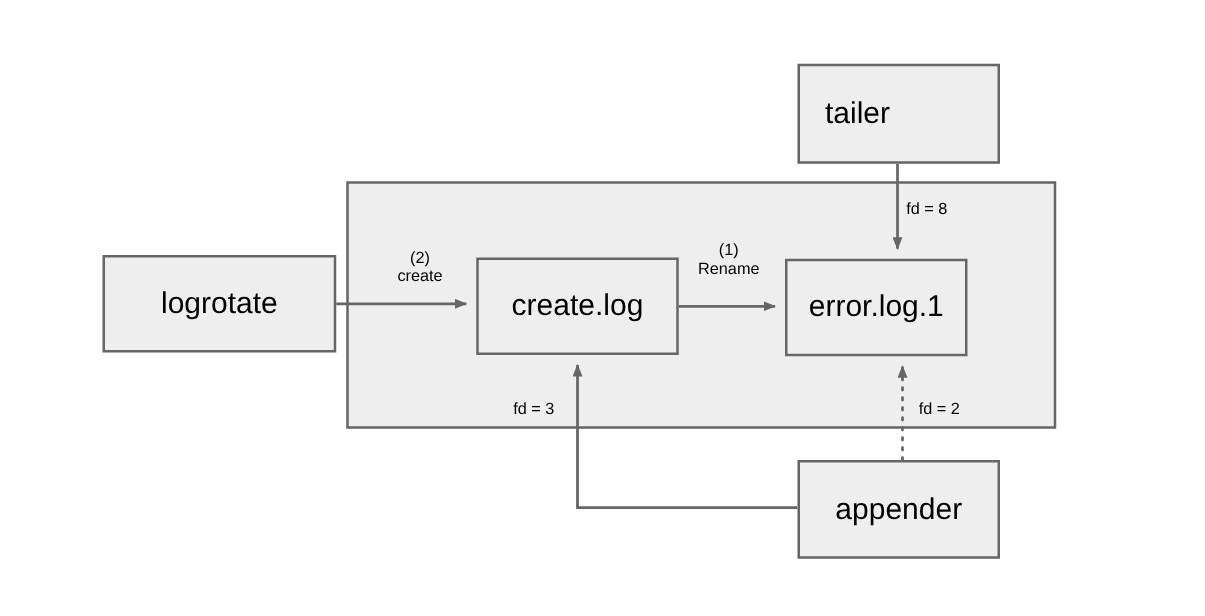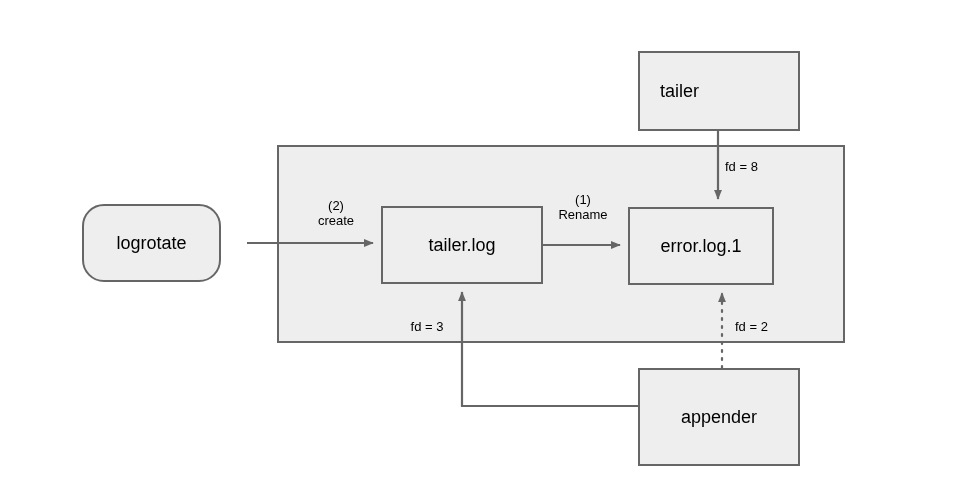--- a/index.html
+++ b/index.html
@@ -33,21 +33,21 @@
     border: 2px solid #666666;
   }
   .node {
     position: absolute;
     box-sizing: border-box;
     background: #eeeeee;
     border: 2px solid #666666;
     display: flex;
     align-items: center;
     color: #000000;
-    font-size: 18px;
+    font-size: 24px;
     line-height: 1;
     letter-spacing: 0px;
     white-space: nowrap;
   }
   .node.center { justify-content: center; }
   .node.leftish { justify-content: flex-start; padding-left: 20px; }
   .edge-label {
     position: absolute;
     color: #000000;
     font-size: 13px;
@@ -85,37 +85,37 @@
 
     <g>
       <path d="M638,406 L462,406 L462,292" fill="none" stroke="#666666" stroke-width="2.2" stroke-linejoin="miter" marker-end="url(#arrowhead)"></path>
     </g>
 
     <g>
       <path d="M722,368 L722,293" fill="none" stroke="#666666" stroke-width="2.2" stroke-dasharray="2,6" stroke-linecap="round" marker-end="url(#arrowhead)"></path>
     </g>
   </svg>
 
-  <div class="node center" style="left:82px; top:204px; width:139px; height:78px;border-radius:22px;">
+  <div class="node center" style="left:82px; top:204px; width:187px; height:78px;">
     <span>logrotate</span>
   </div>
 
   <div class="node center" style="left:381px; top:206px; width:162px; height:78px;">
-    <span>tailer.log</span>
+    <span>create.log</span>
   </div>
 
   <div class="node center" style="left:628px; top:207px; width:146px; height:78px;">
     <span>error.log.1</span>
   </div>
 
   <div class="node leftish" style="left:638px; top:51px; width:162px; height:80px;">
     <span>tailer</span>
   </div>
 
-  <div class="node center" style="left:638px; top:368px; width:162px; height:98px;">
+  <div class="node center" style="left:638px; top:368px; width:162px; height:79px;">
     <span>appender</span>
   </div>
 
   <div class="edge-label two-line" style="left:306px; top:198px; width:60px;">(2)<br>create</div>
 
   <div class="edge-label two-line" style="left:551px; top:192px; width:64px;">(1)<br>Rename</div>
 
   <div class="edge-label" style="left:725px; top:159px; width:60px; text-align:left;">fd = 8</div>
 
   <div class="edge-label" style="left:398px; top:319px; width:58px; text-align:center;">fd = 3</div>

